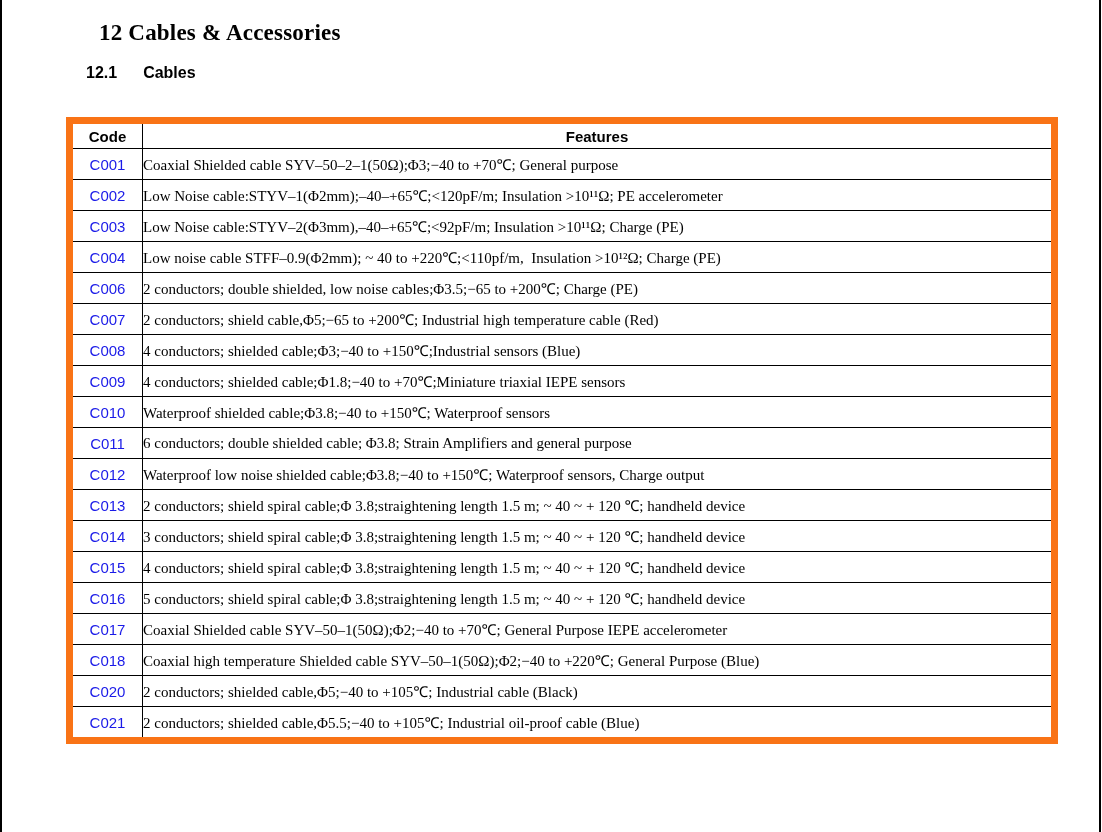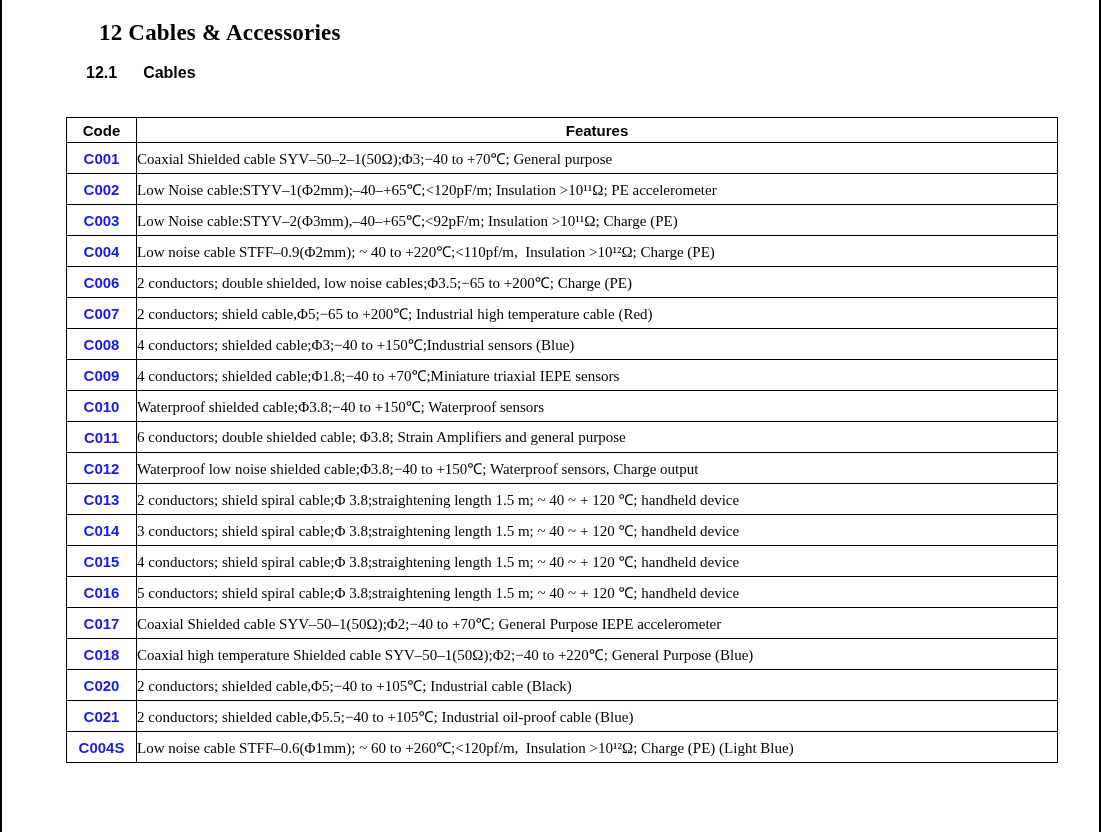--- a/index.html
+++ b/index.html
@@ -49,21 +49,21 @@
     margin-left: 26px;
   }
 
   table.cables {
     position: absolute;
     left: 66px;
     top: 117px;
     width: 992px;
     border-collapse: collapse;
     table-layout: fixed;
-    border: 1px solid #f97316;
+    border: 7px solid #f97316;
   }
   table.cables th,
   table.cables td {
     border: 1.5px solid #000000;
     vertical-align: middle;
     padding: 0;
     overflow: hidden;
     white-space: nowrap;
   }
   table.cables th {
@@ -75,21 +75,21 @@
   th.code-col, td.code-cell {
     width: 69px;
   }
   table.cables td {
     height: 30px;
     font-size: 15px;
   }
   td.code-cell {
     text-align: center;
     color: #1a1ae8;
-    font-weight: bold;
+    font-weight: normal;
   }
   td.features-cell {
     padding-left: 9px;
     font-family: Liberation Serif, serif;
   }
 </style>
 </head>
 <body>
 
 <div class="page-border left"></div>
@@ -178,18 +178,14 @@
         <td class="features-cell">Coaxial high temperature Shielded cable SYV–50–1(50Ω);Φ2;−40 to +220℃; General Purpose (Blue)</td>
       </tr>
       <tr>
         <td class="code-cell">C020</td>
         <td class="features-cell">2 conductors; shielded cable,Φ5;−40 to +105℃; Industrial cable (Black)</td>
       </tr>
       <tr>
         <td class="code-cell">C021</td>
         <td class="features-cell">2 conductors; shielded cable,Φ5.5;−40 to +105℃; Industrial oil-proof cable (Blue)</td>
       </tr>
-      <tr>
-        <td class="code-cell">C004S</td>
-        <td class="features-cell">Low noise cable STFF–0.6(Φ1mm); ~ 60 to +260℃;&lt;120pf/m,&nbsp; Insulation &gt;10¹²Ω; Charge (PE) (Light Blue)</td>
-      </tr>
     </tbody>
 </table>
 
 </body></html>

